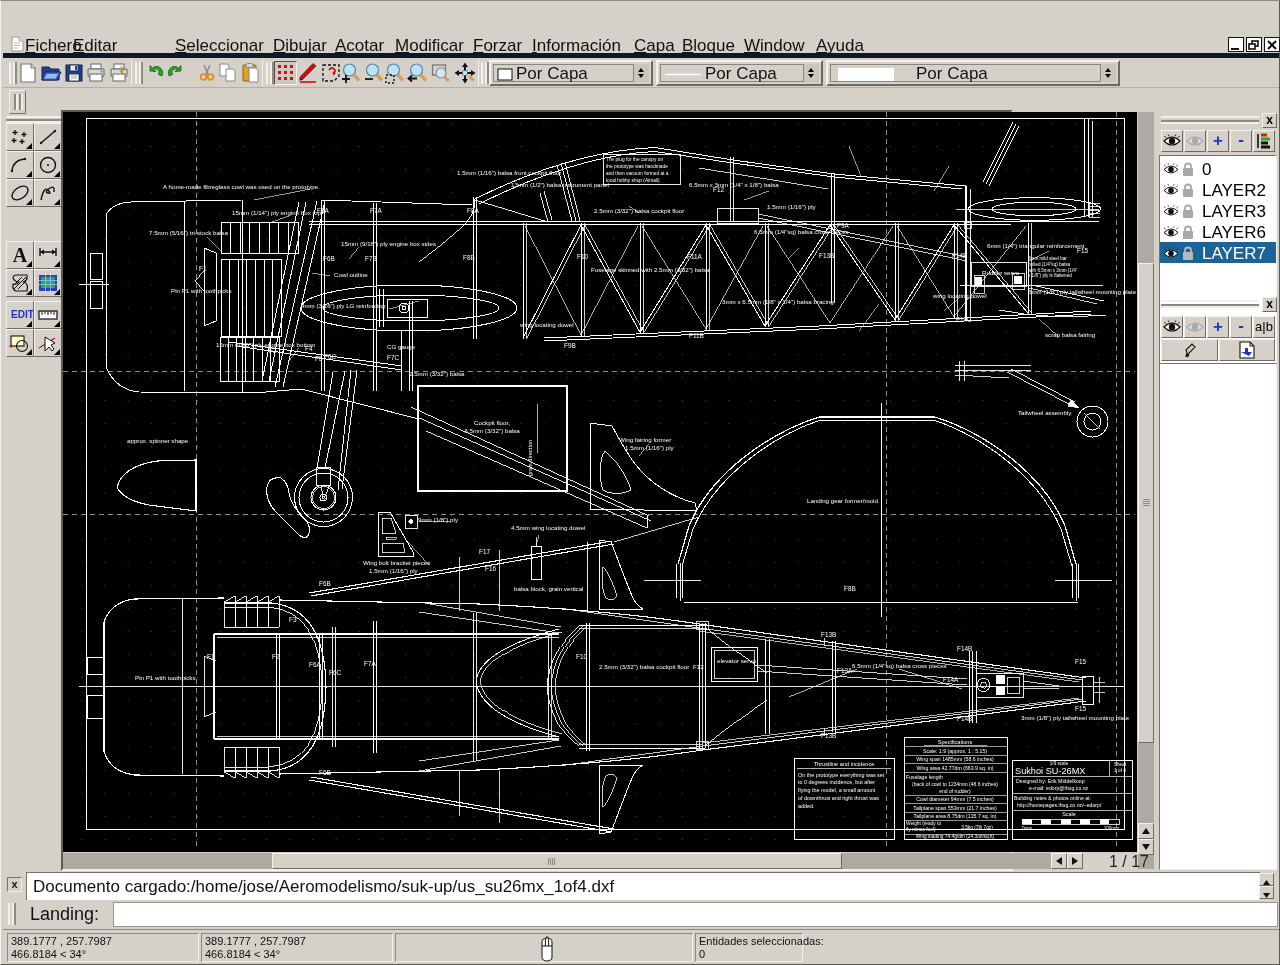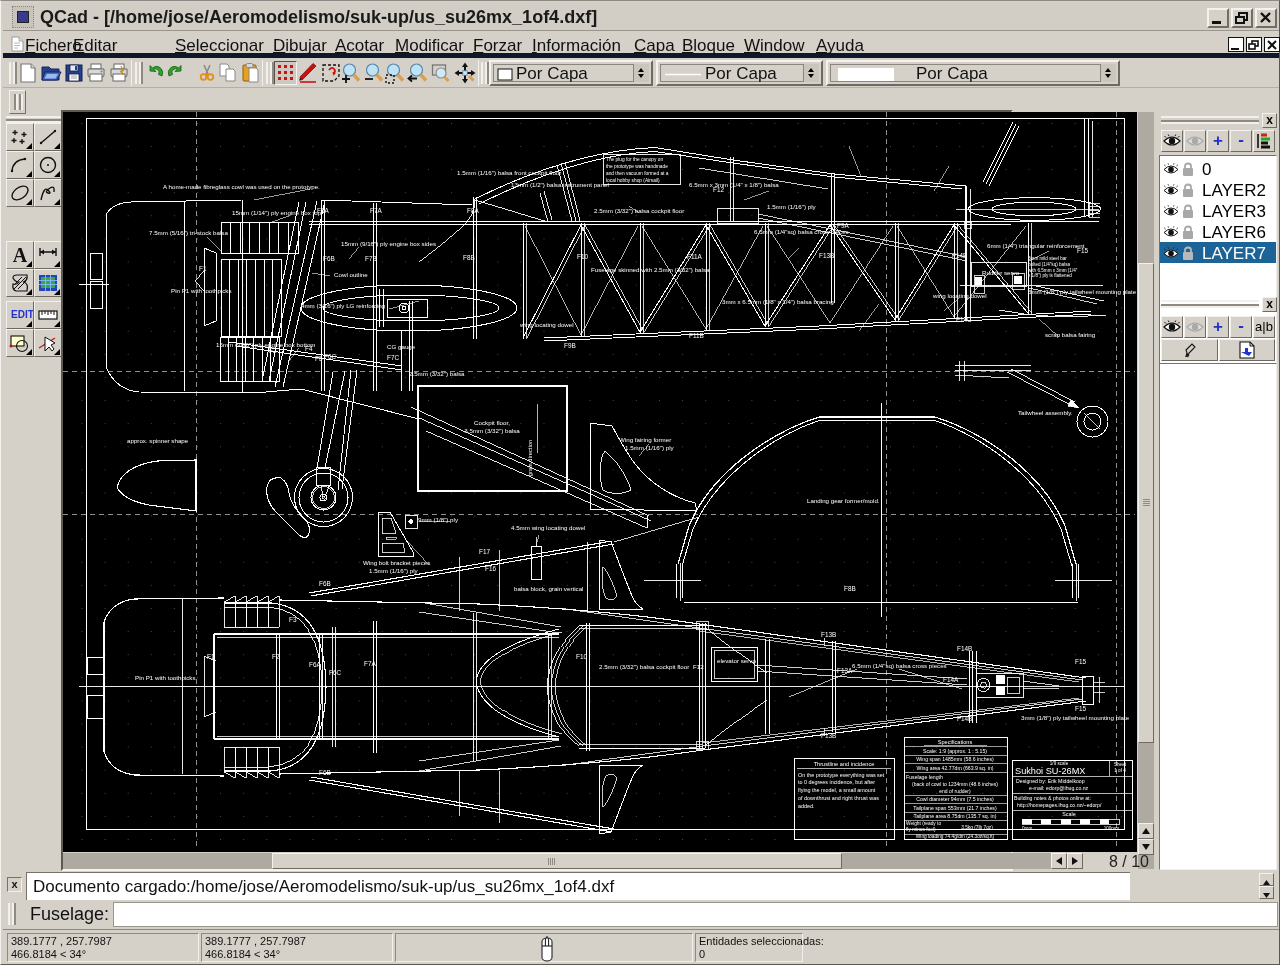--- a/index.html
+++ b/index.html
@@ -59,50 +59,34 @@
 .ptitle .closex { position:absolute; right:2px; top:0px; width:15px; height:15px; background:#d5d1c9; border-top:1px solid #f4f2ee; border-left:1px solid #f4f2ee; border-right:1px solid #6e6a62; border-bottom:1px solid #6e6a62; font-size:12px; font-weight:bold; text-align:center; line-height:13px; }
 .pbtn { position:absolute; height:22px; background:#d5d1c9; border-top:1px solid #f4f2ee; border-left:1px solid #f4f2ee; border-right:1px solid #6e6a62; border-bottom:1px solid #6e6a62; }
 .plist { position:absolute; left:0px; width:118px; background:#fff; border-top:1px solid #76726a; border-left:1px solid #76726a; border-right:1px solid #f2f0ec; border-bottom:1px solid #f2f0ec; }
 .lrow { position:relative; height:21px; font-size:17px; color:#000; white-space:nowrap; }
 .lrow.sel { background:#1c6398; color:#fff; }
 .lrow svg { position:absolute; left:2px; top:3px; }
 .lrow .lname { position:absolute; left:42px; top:2px; }
 
 #docrow { position:absolute; left:2px; top:871px; width:1276px; height:29px; background:#d5d1c9; }
 #docrow .xbtn { position:absolute; left:4px; top:5px; width:15px; height:15px; background:#d5d1c9; border-top:1px solid #76726a; border-left:1px solid #76726a; border-right:1px solid #f2f0ec; border-bottom:1px solid #f2f0ec; font-size:11px; font-weight:bold; text-align:center; line-height:13px; color:#111; }
-#docrow .dfield { position:absolute; left:23px; top:0px; width:1104px; height:28px; background:#fff; border-top:1px solid #76726a; border-left:1px solid #76726a; }
+#docrow .dfield { position:absolute; left:23px; top:0px; width:1234px; height:28px; background:#fff; border-top:1px solid #76726a; border-left:1px solid #76726a; }
 #docrow .dtext { position:absolute; left:6px; top:4px; font-size:17px; color:#111; }
 #docrow .spins { position:absolute; right:4px; top:1px; width:16px; height:26px; }
 #comrow { position:absolute; left:2px; top:900px; width:1276px; height:27px; background:#d5d1c9; }
 #comrow .cgrip { position:absolute; left:5px; top:2px; width:8px; height:22px; border-left:2px solid #f2f0ec; border-right:2px solid #8e8a82; }
 #comrow .cgrip:after { content:""; position:absolute; left:2px; top:0; width:2px; height:22px; border-left:2px solid #f2f0ec; background:#8e8a82; }
 #comrow .clabel { position:absolute; left:27px; top:3px; font-size:18px; color:#111; }
 #comrow .cfield { position:absolute; left:110px; top:1px; width:1165px; height:25px; background:#fff; border:1px solid #9a968e; }
 #statusbar { position:absolute; left:2px; top:928px; width:1276px; height:35px; background:#d5d1c9; border-top:1px solid #8e8a82; }
 .spanel { position:absolute; top:3px; height:29px; background:#d5d1c9; border-top:1px solid #8e8a82; border-left:1px solid #8e8a82; border-right:1px solid #f2f0ec; border-bottom:1px solid #f2f0ec; white-space:nowrap; font-size:11px; color:#111; line-height:13px; padding:1px 0 0 3px; }
 </style>
 </head>
 <body>
 <div id="app">
-  <div id="titlebar">
-    <div class="ticon">
-        <div class="inner"></div>
-      </div>
-    <div class="ttext">QCad - [/home/jose/Aeromodelismo/suk-up/us_su26mx_1of4.dxf]</div>
-    <div class="wbtn" style="left:1204px;"><svg width="18" height="16">
-          <rect x="3" y="11" width="9" height="3" fill="#111"></rect>
-        </svg></div>
-    <div class="wbtn" style="left:1228px;"><svg width="18" height="16">
-          <rect x="6" y="3" width="8" height="7" fill="none" stroke="#111" stroke-width="2"></rect>
-          <rect x="3" y="7" width="8" height="6" fill="#d5d1c9" stroke="#111" stroke-width="2"></rect>
-        </svg></div>
-    <div class="wbtn" style="left:1252px;"><svg width="18" height="16">
-          <path d="M4,3 L13,12 M13,3 L4,12" stroke="#111" stroke-width="2.4"></path>
-        </svg></div>
-  </div>
   <div id="menubar">
     <div class="micon"><svg width="13" height="16">
           <path d="M1,1 L8,1 L12,5 L12,15 L1,15 Z" fill="#fff" stroke="#999"></path>
           <path d="M8,1 L8,5 L12,5" fill="#dcdcdc" stroke="#999" stroke-width="0.8"></path>
           <path d="M3,7 h6 M3,9.5 h6 M3,12 h4" stroke="#b8b8b8" stroke-width="1"></path>
         </svg></div>
     <div class="mitem" style="left:22px;"><u>F</u>ichero</div>
     <div class="mitem" style="left:70px;"><u>E</u>ditar</div>
     <div class="mitem" style="left:128px;margin-top:32px;"><u>V</u>er</div>
     <div class="mitem" style="left:172px;"><u>S</u>eleccionar</div>
@@ -932,21 +916,21 @@
             <i style="width:1px;height:7px"></i>
           </div>
         </div>
       <div class="sbtn" style="left:988px; top:0px; width:16px; height:16px;"><svg width="14" height="14">
             <path d="M10,7 L4,3 L4,11 Z" fill="#111" transform="rotate(180 7 7)"></path>
           </svg></div>
       <div class="sbtn" style="left:1004px; top:0px; width:16px; height:16px;"><svg width="14" height="14">
             <path d="M4,3 L10,7 L4,11 Z" fill="#111"></path>
           </svg></div>
     </div>
-    <div id="pagenum">8 / 10</div>
+    <div id="pagenum">1 / 17</div>
   </div>
   <div id="rightpanel">
     <div class="ptitle" style="top:25px;">
         <div class="lines"></div>
         <div class="closex">x</div>
       </div>
     <div class="pbtn" style="left:2px; top:42px; width:22px;"><svg width="20" height="20">
           <g transform="translate(1,3)">
             <path d="M1,7 Q9,-1 17,7 Q9,15 1,7 Z" fill="#fff" stroke="#111" stroke-width="1.2"></path>
             <circle cx="9" cy="7" r="3.2" fill="#111"></circle>
@@ -1079,21 +1063,21 @@
       <div class="sbtn" style="left:0; top:0; width:15px; height:13px;"><svg width="13" height="11">
             <path d="M6.5,3 L10,8 L3,8 Z" fill="#111"></path>
           </svg></div>
       <div class="sbtn" style="left:0; top:13px; width:15px; height:13px;"><svg width="13" height="11">
             <path d="M6.5,8 L10,3 L3,3 Z" fill="#111"></path>
           </svg></div>
     </div>
   </div>
   <div id="comrow">
     <div class="cgrip"></div>
-    <div class="clabel">Fuselage:</div>
+    <div class="clabel">Landing:</div>
     <div class="cfield"></div>
   </div>
   <div id="statusbar">
     <div class="spanel" style="left:4px; width:192px;">389.1777 , 257.7987<br>466.8184 &lt; 34°</div>
     <div class="spanel" style="left:198px; width:192px;">389.1777 , 257.7987<br>466.8184 &lt; 34°</div>
     <div class="spanel" style="left:392px; width:298px;"><svg width="296" height="27">
           <g transform="translate(140,1)" fill="none" stroke="#111">
             <path d="M3,6 L3,21 Q3,25 8,25 Q13,25 13,21 L13,6 Q13,2 8,2 Q3,2 3,6 Z" fill="#fff"></path>
             <path d="M3,10 L13,10 M6.4,2.5 L6.4,10 M9.6,2.5 L9.6,10"></path>
             <path d="M8,2 L8,0" stroke-width="1"></path>

